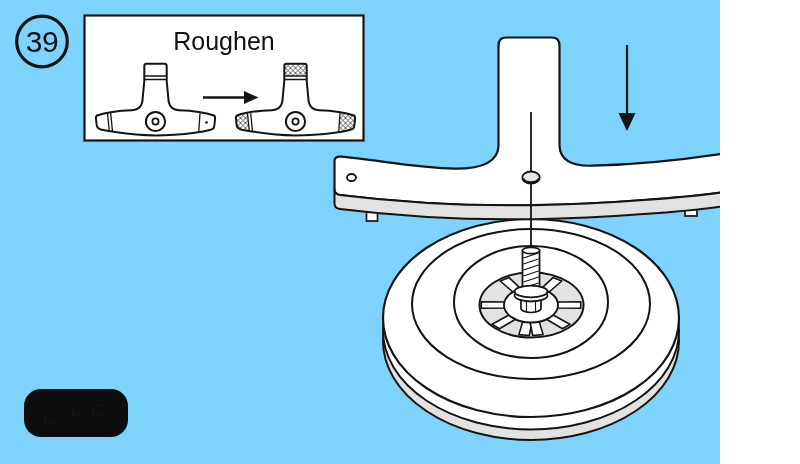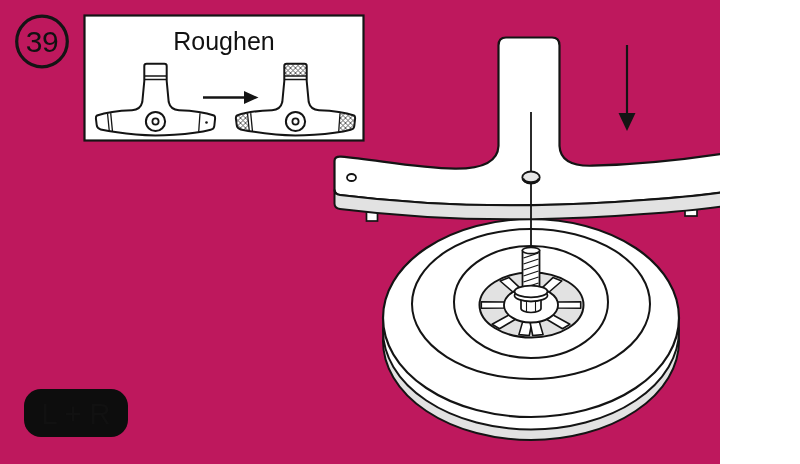--- a/index.html
+++ b/index.html
@@ -1,16 +1,16 @@
 <!DOCTYPE html>
 <html><head>
 <meta charset="utf-8">
 <style>
   html,body{margin:0;padding:0;background:#ffffff;}
-  #stage{position:relative;width:720px;height:464px;background:#be185d;overflow:hidden;
+  #stage{position:relative;width:720px;height:464px;background:#7dd3fc;overflow:hidden;
          font-family:"Liberation Sans", sans-serif;}
   svg{display:block;position:absolute;inset:0;}
   text{font-family:"Liberation Sans", sans-serif;fill:#111;}
 </style>
 </head>
 <body>
 
 <div id="stage">
 <svg width="800" height="464" viewBox="0 0 800 464">
   <defs>

